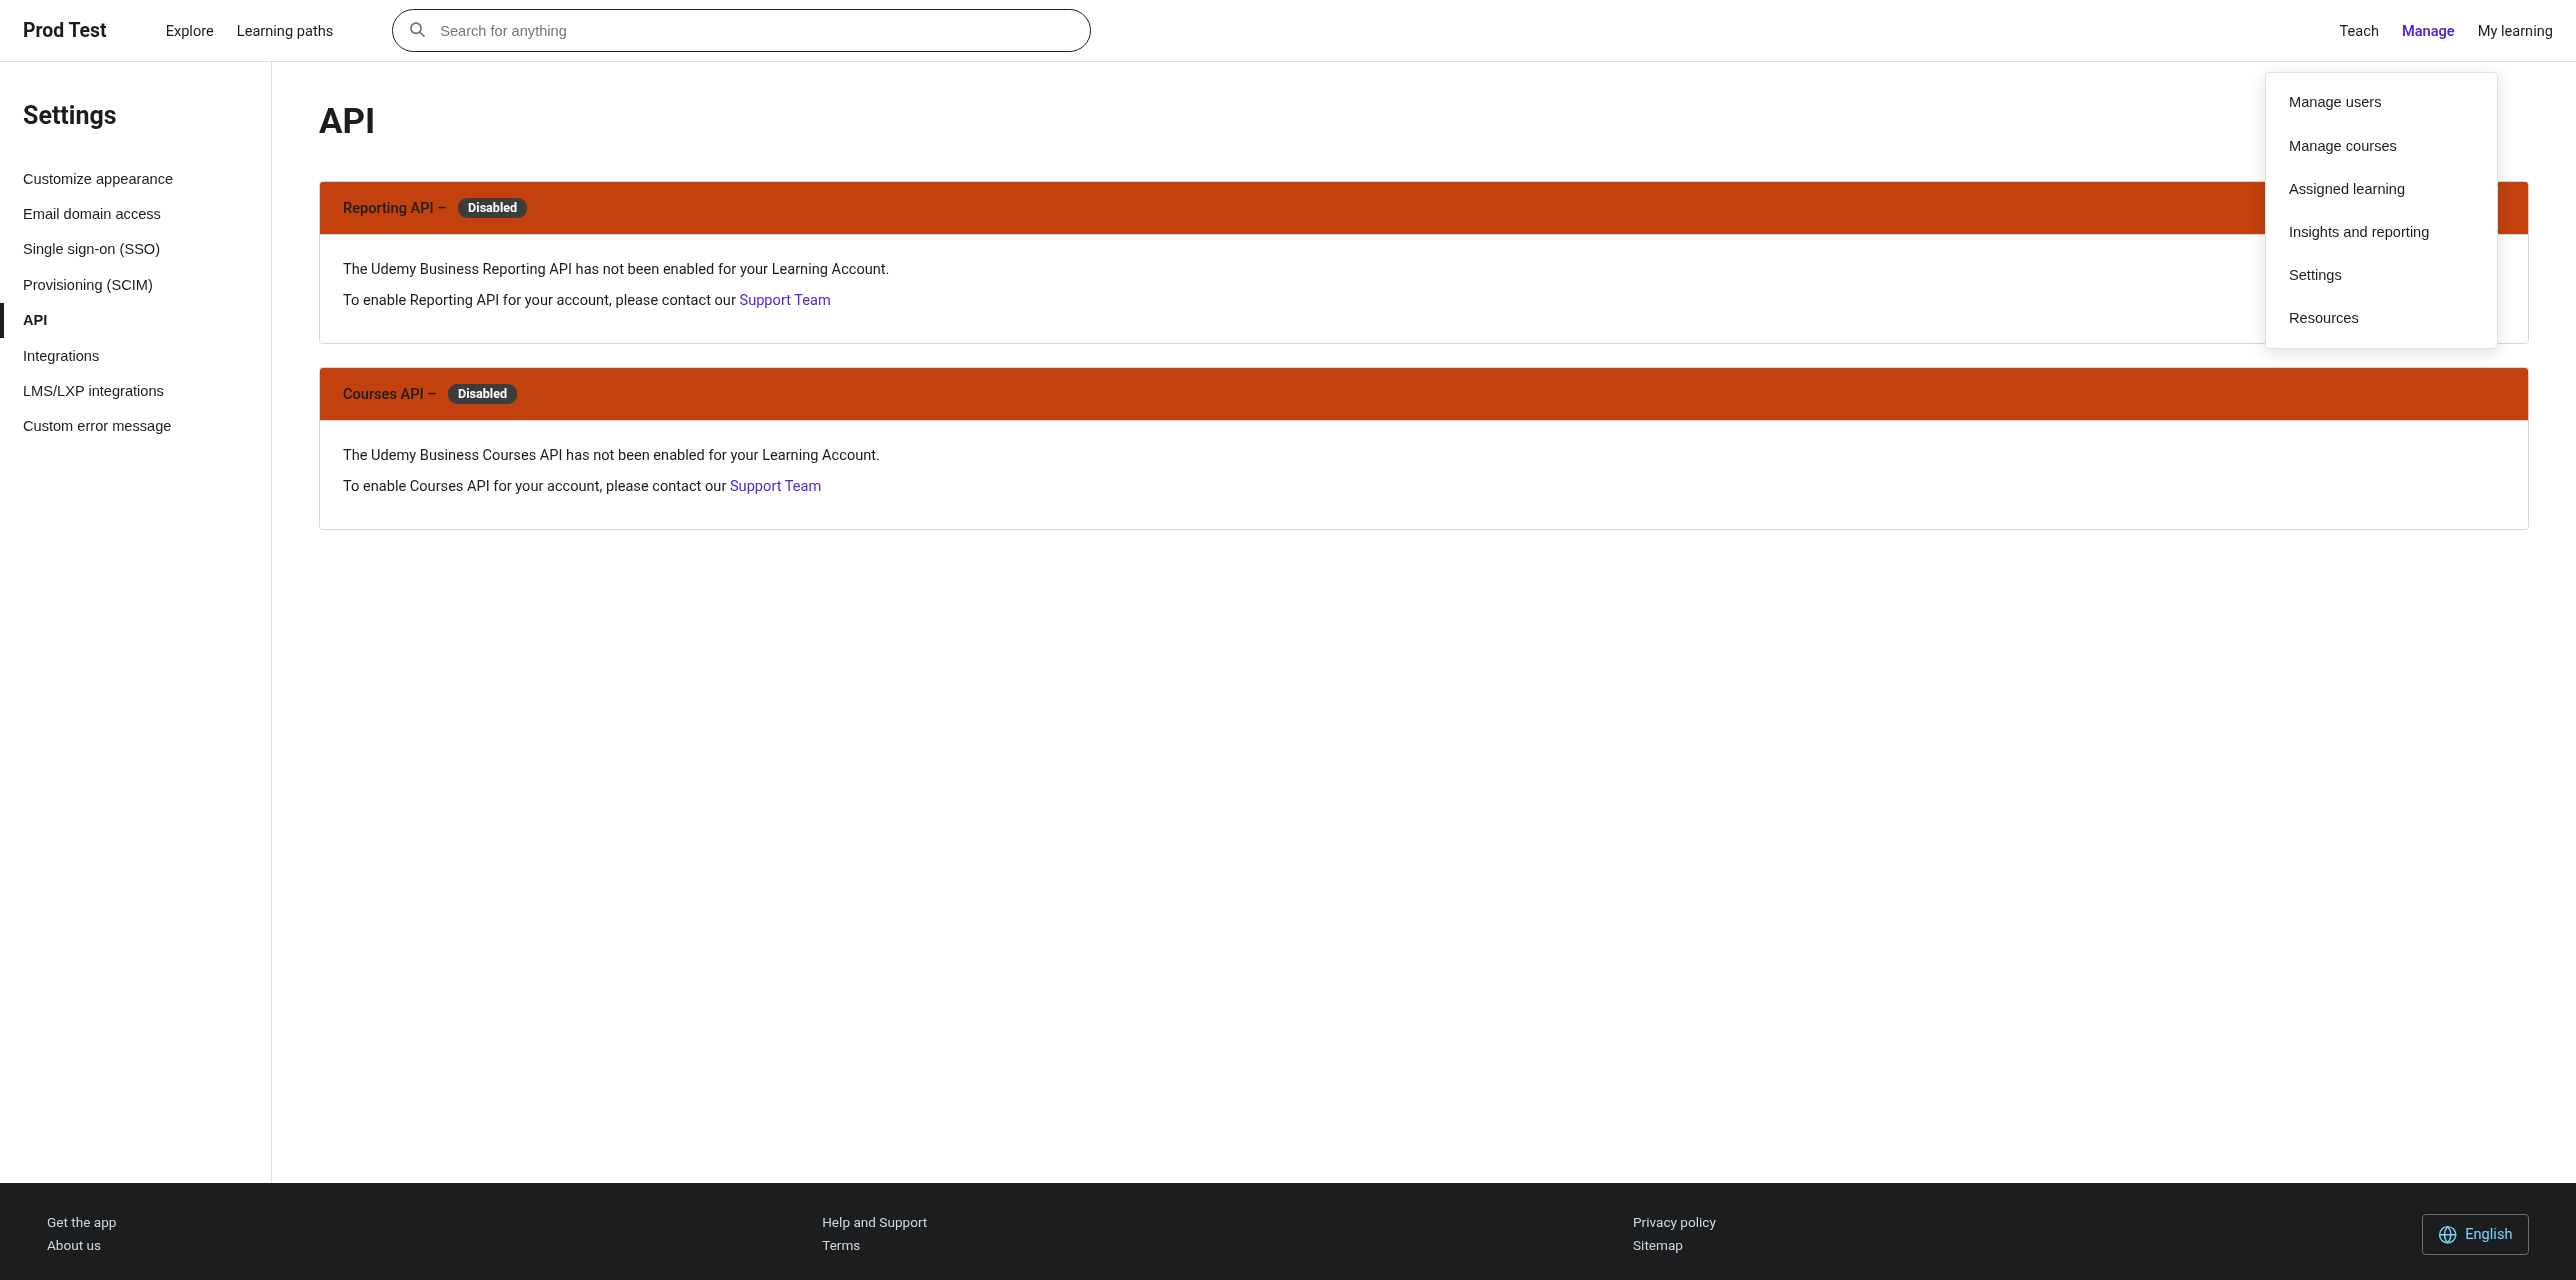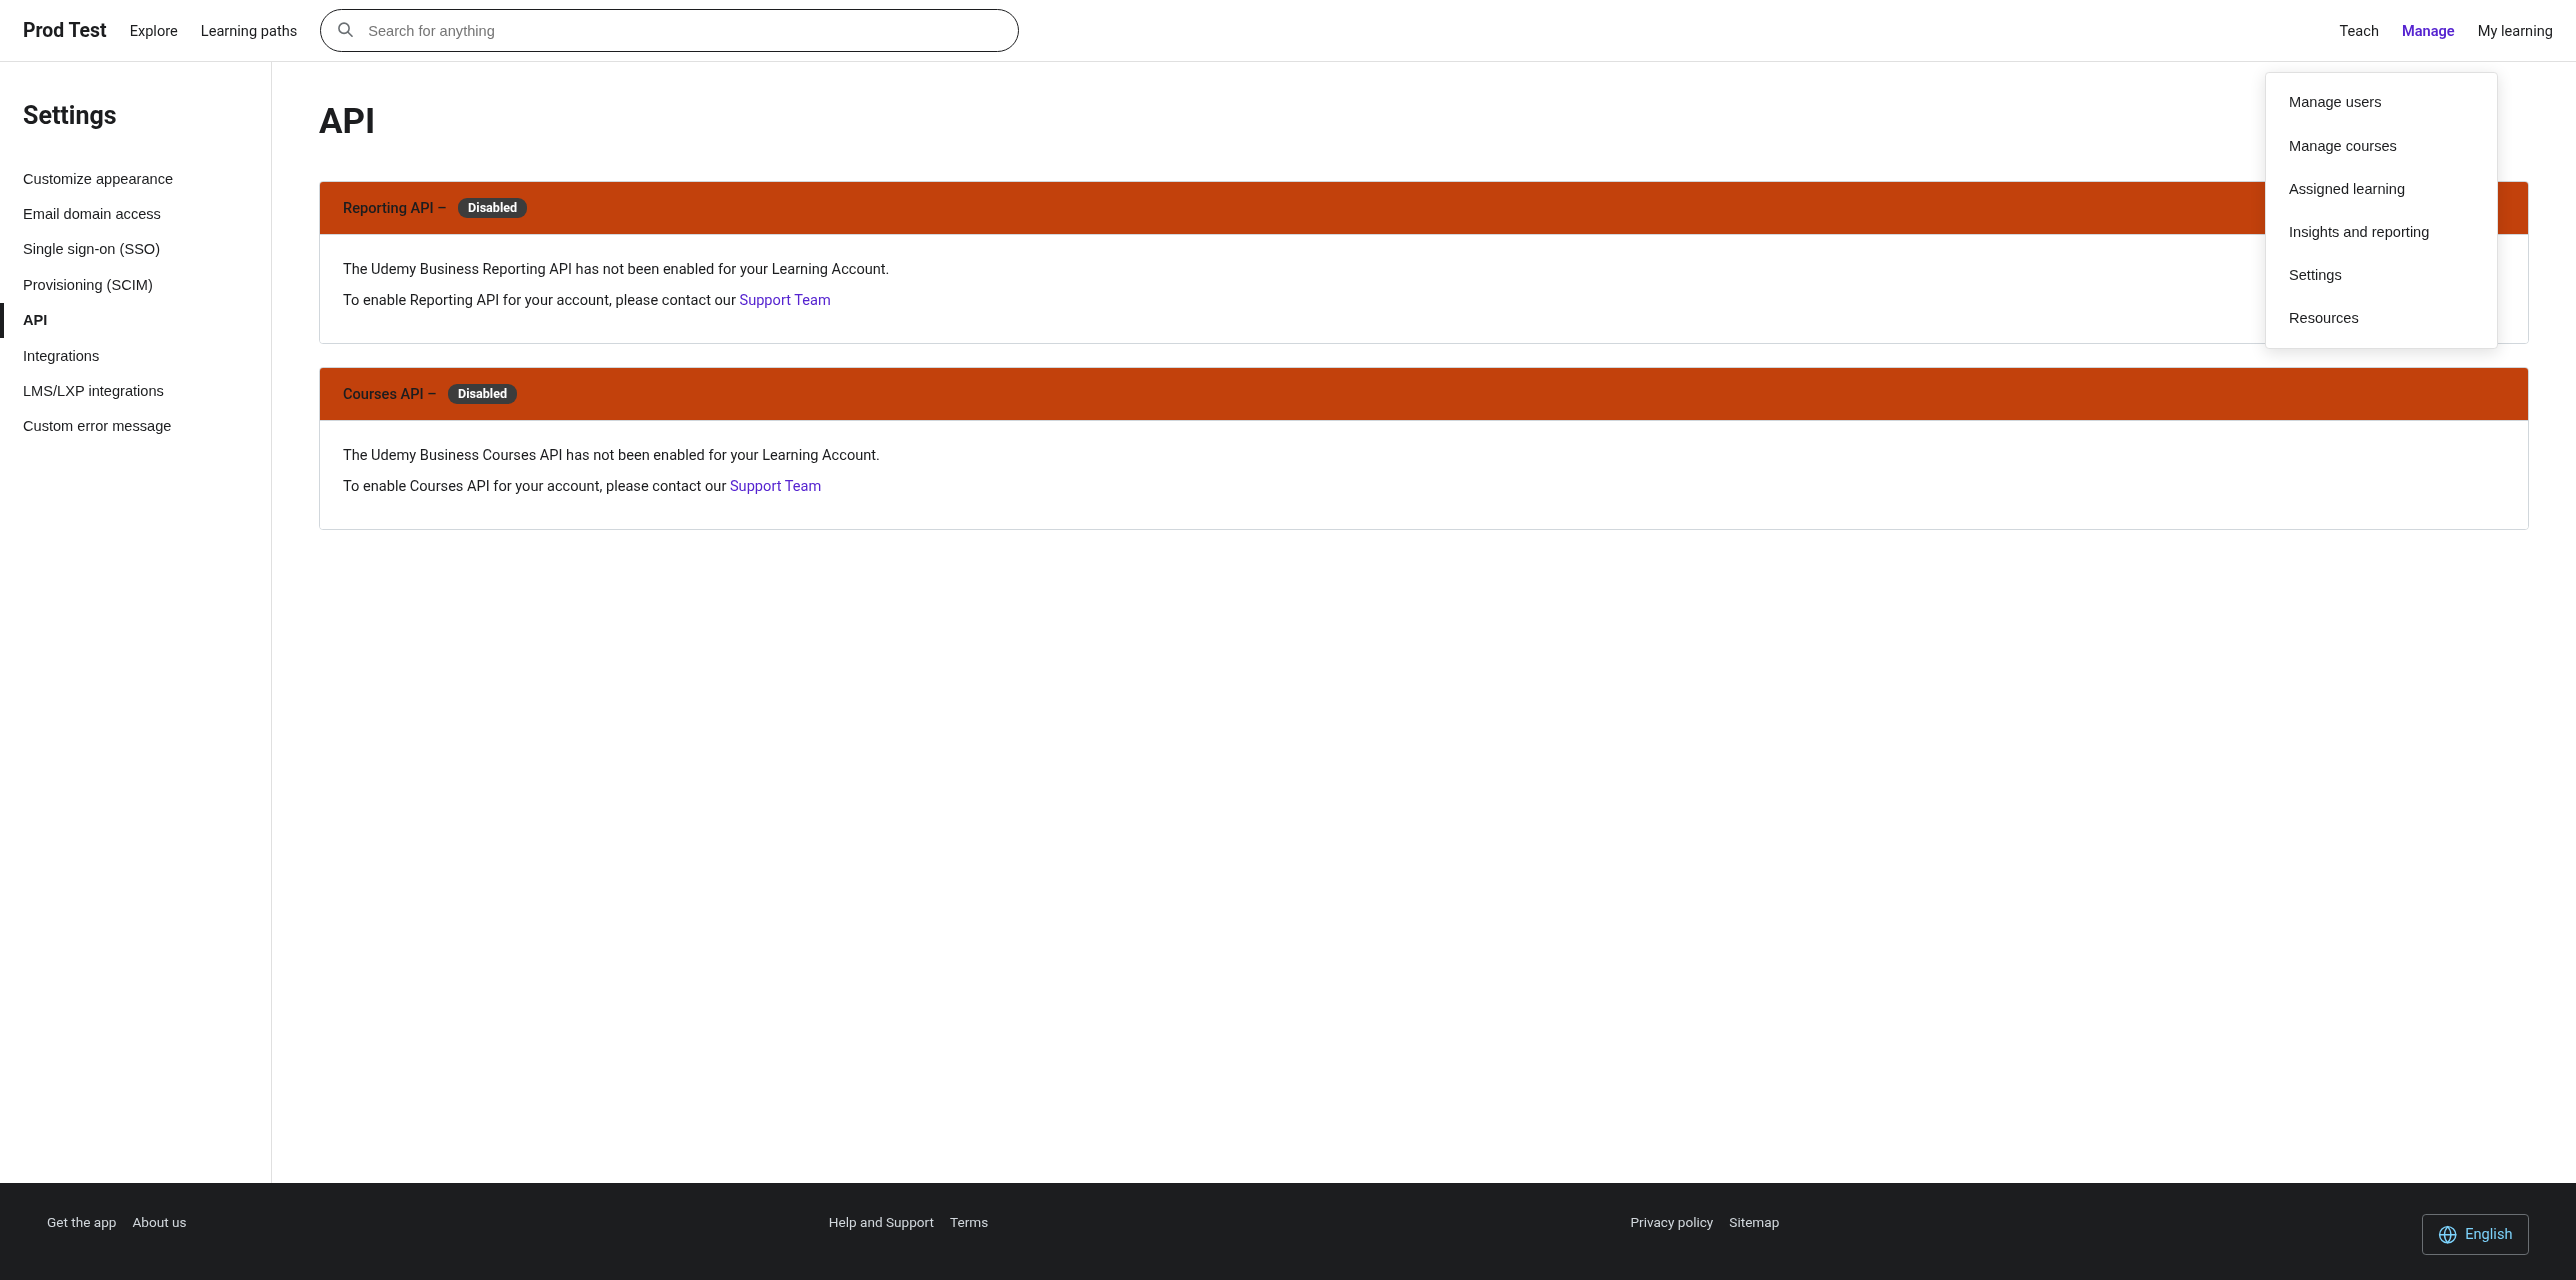--- a/index.html
+++ b/index.html
@@ -8,20 +8,21 @@
     
     .header {
       display: flex;
       align-items: center;
       height: 62px;
       padding: 0 23px;
       border-bottom: 1px solid #e0e0e0;
       background: #fff;
       position: relative;
       z-index: 100;
+      gap: 36px;
     }
     .header-logo {
       font-weight: 700;
       font-size: 19.4px;
       margin-right: 23px;
       white-space: nowrap;
     }
     .header-nav {
       display: flex;
       align-items: center;
@@ -195,22 +196,22 @@
       color: #d1d7dc;
       padding: 31px 47px;
     }
     .footer-content {
       display: flex;
       align-items: flex-start;
       justify-content: space-between;
     }
     .footer-col {
       display: flex;
-      flex-direction: row;
-      gap: 16px;
+      flex-direction: column;
+      gap: 7px;
     }
     .footer-link {
       font-size: 13.6px;
       color: #d1d7dc;
       cursor: pointer;
       text-decoration: none;
     }
     .footer-lang {
       display: flex;
       align-items: center;

